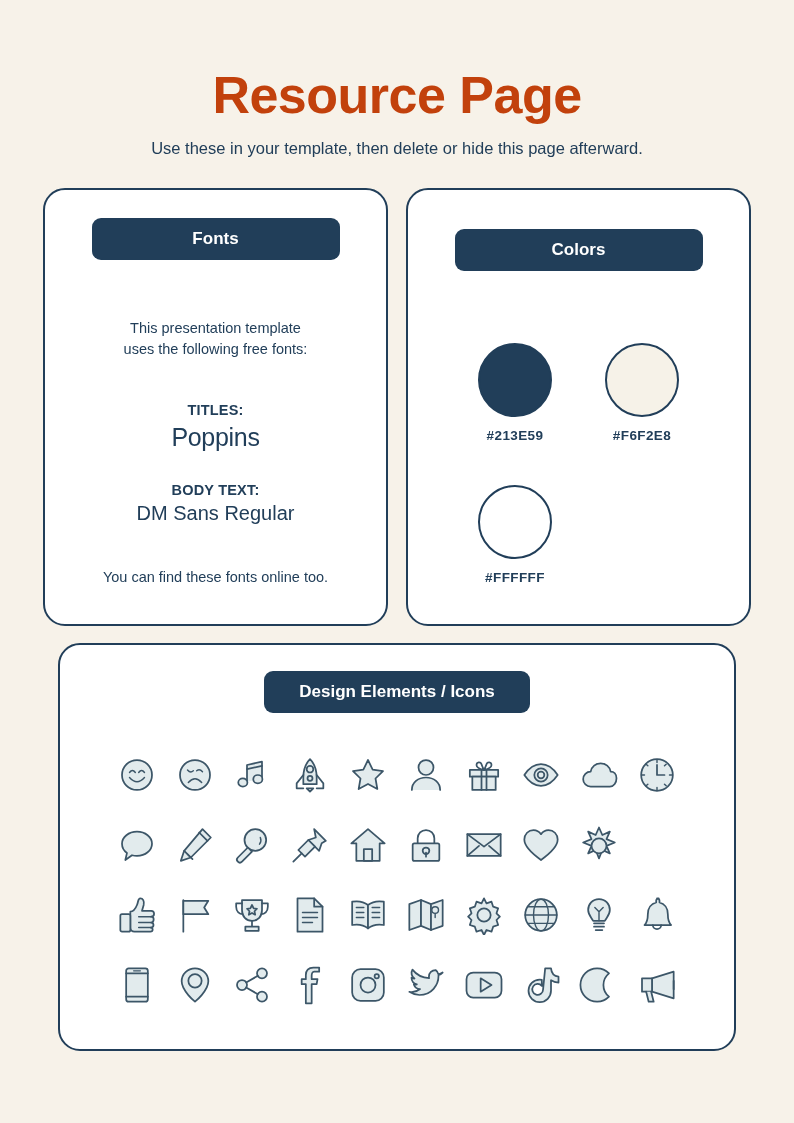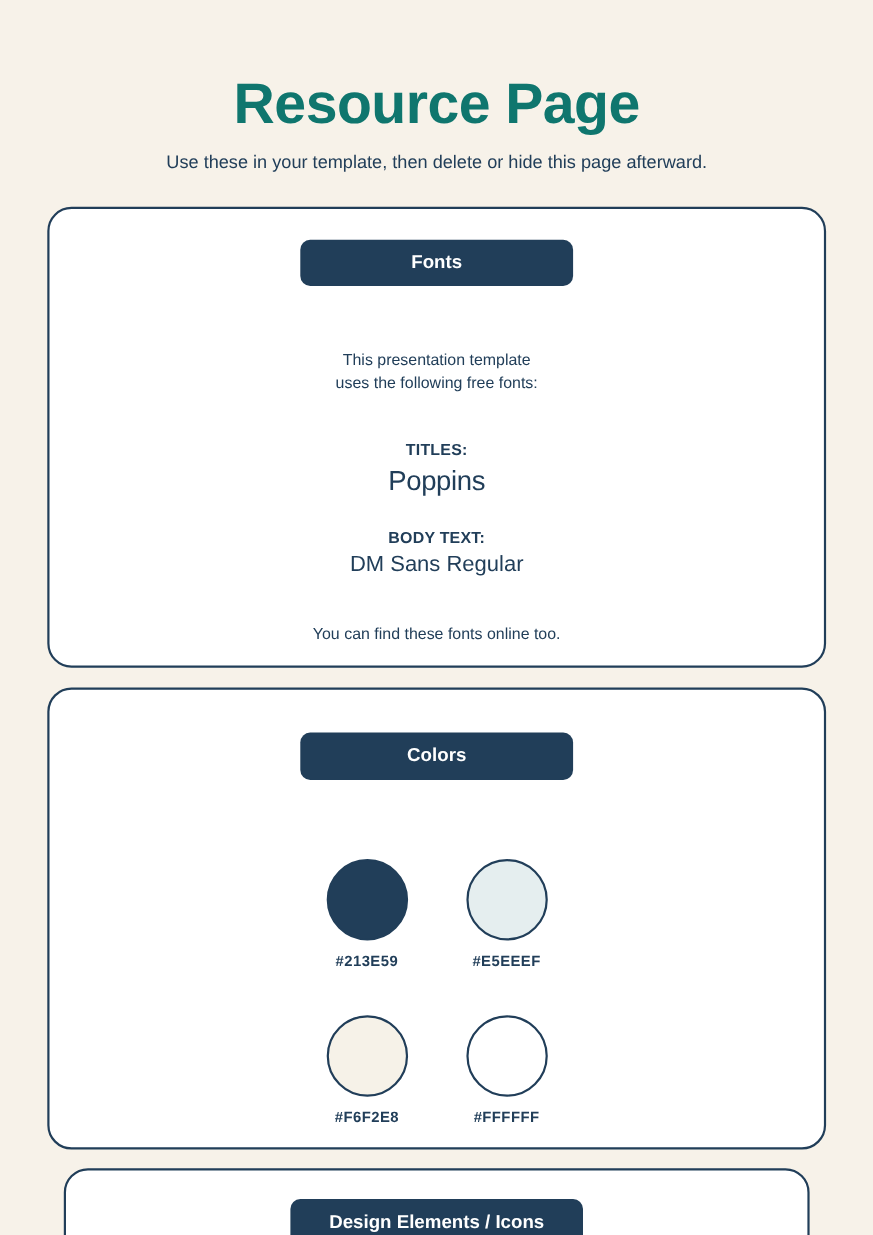--- a/index.html
+++ b/index.html
@@ -18,39 +18,38 @@
 
   
   .page-header {
     text-align: center;
     padding-top: 68px;
   }
   .page-title {
     font-size: 52px;
     font-weight: bold;
     letter-spacing: -0.5px;
-    color: #0f766e;
+    color: #c2410c;
     margin: 0;
     line-height: 1.05;
   }
   .page-subtitle {
     font-size: 16.5px;
     color: #213e59;
     margin: 16px 0 0 0;
     font-weight: normal;
   }
 
   
   .cards-row {
     display: flex;
     gap: 18px;
     padding: 0 43px;
     margin-top: 30px;
     box-sizing: border-box;
-    flex-direction: column;
   }
   .card {
     background: #ffffff;
     border: 2px solid #213e59;
     border-radius: 22px;
     box-sizing: border-box;
     position: relative;
   }
   .card-top {
     flex: 1 1 0;
@@ -187,24 +186,20 @@
   </div>
 
   <div class="card card-top">
     <div class="pill pill-colors">Colors</div>
     <div class="swatch-grid" id="swatch-grid">
         <div class="swatch-cell">
           <div class="swatch-dot" style="background: rgb(33, 62, 89); border-color: rgb(33, 62, 89);"></div>
           <div class="swatch-hex">#213E59</div>
         </div>
         <div class="swatch-cell">
-          <div class="swatch-dot" style="background: rgb(229, 238, 239); border-color: rgb(33, 62, 89);"></div>
-          <div class="swatch-hex">#E5EEEF</div>
-        </div>
-        <div class="swatch-cell">
           <div class="swatch-dot" style="background: rgb(246, 242, 232); border-color: rgb(33, 62, 89);"></div>
           <div class="swatch-hex">#F6F2E8</div>
         </div>
         <div class="swatch-cell">
           <div class="swatch-dot" style="background: rgb(255, 255, 255); border-color: rgb(33, 62, 89);"></div>
           <div class="swatch-hex">#FFFFFF</div>
         </div>
       </div>
   </div>
 

